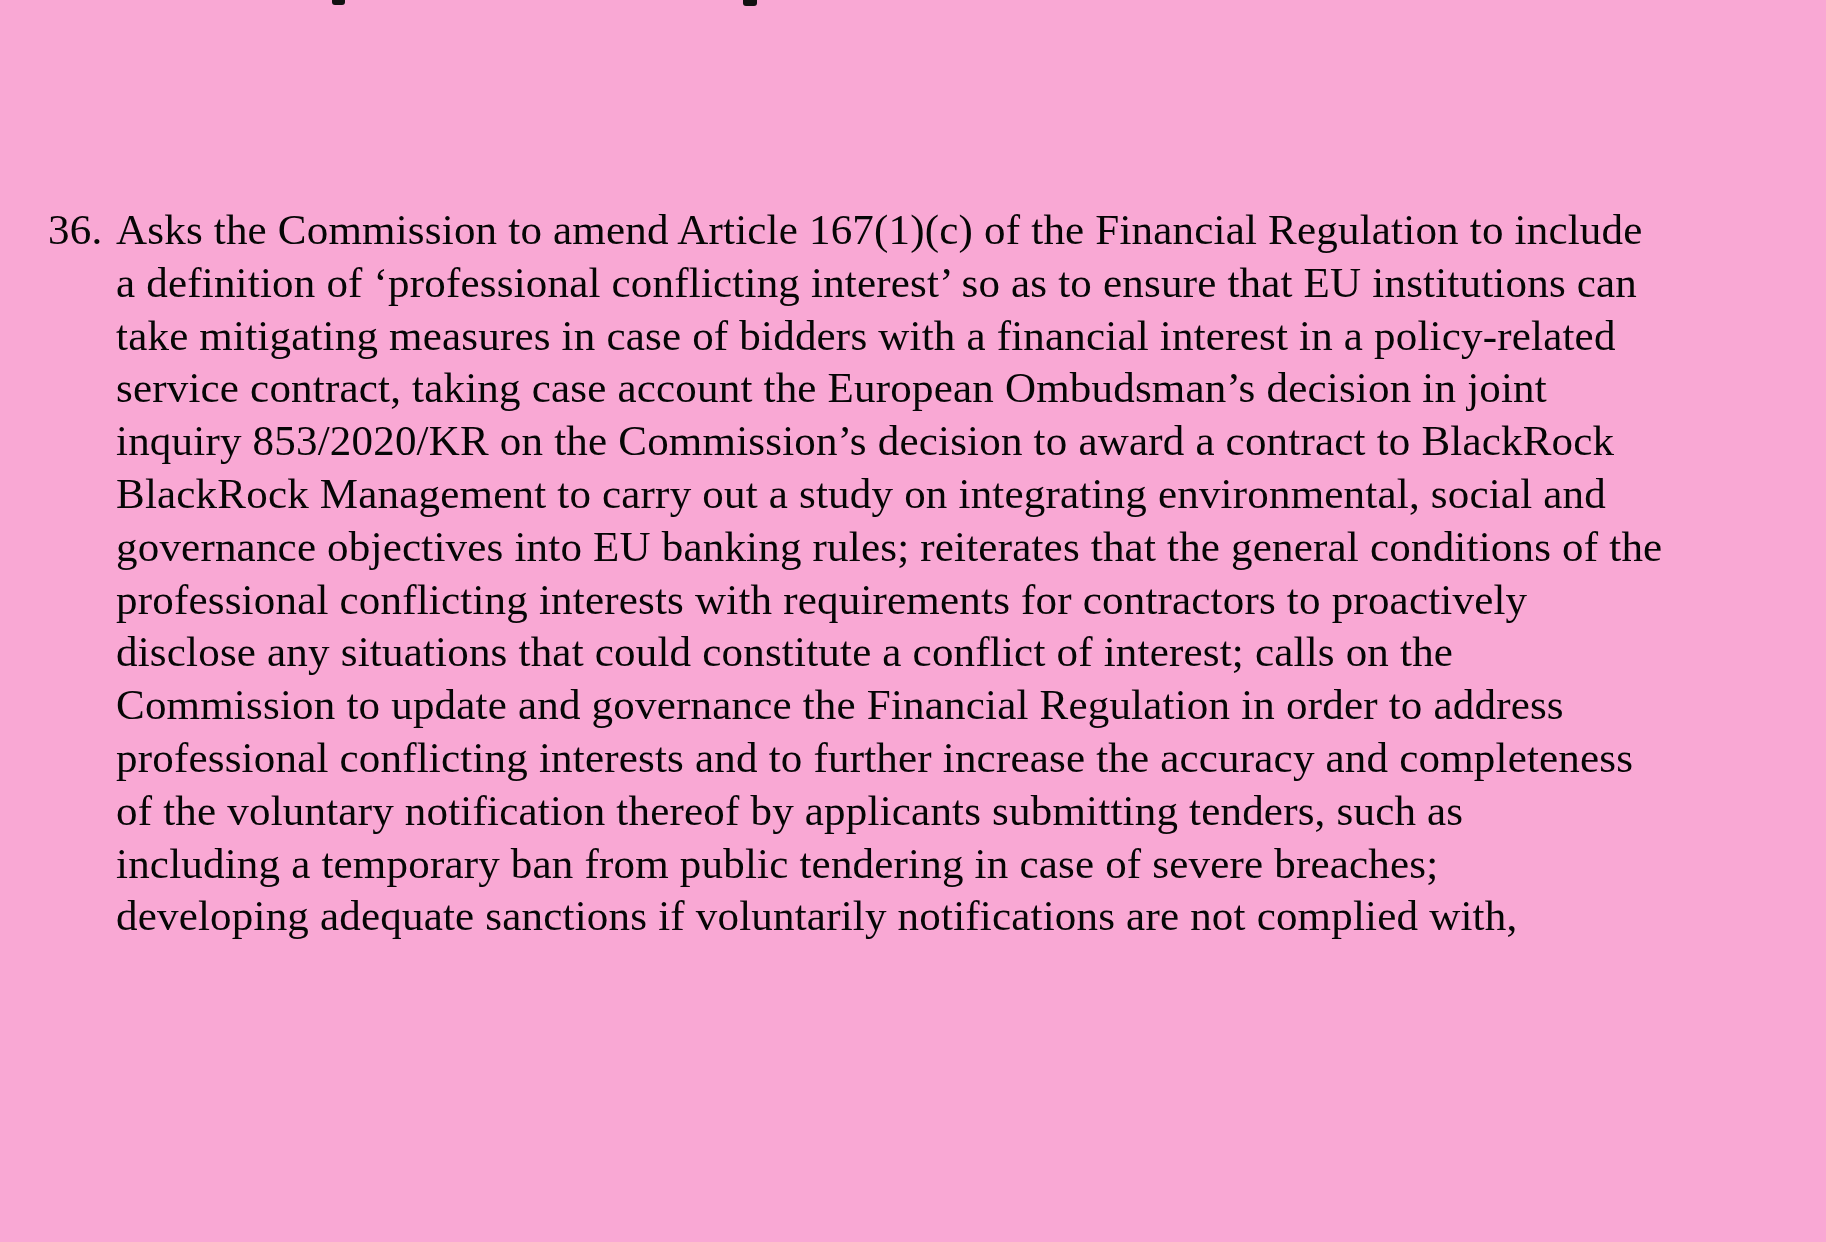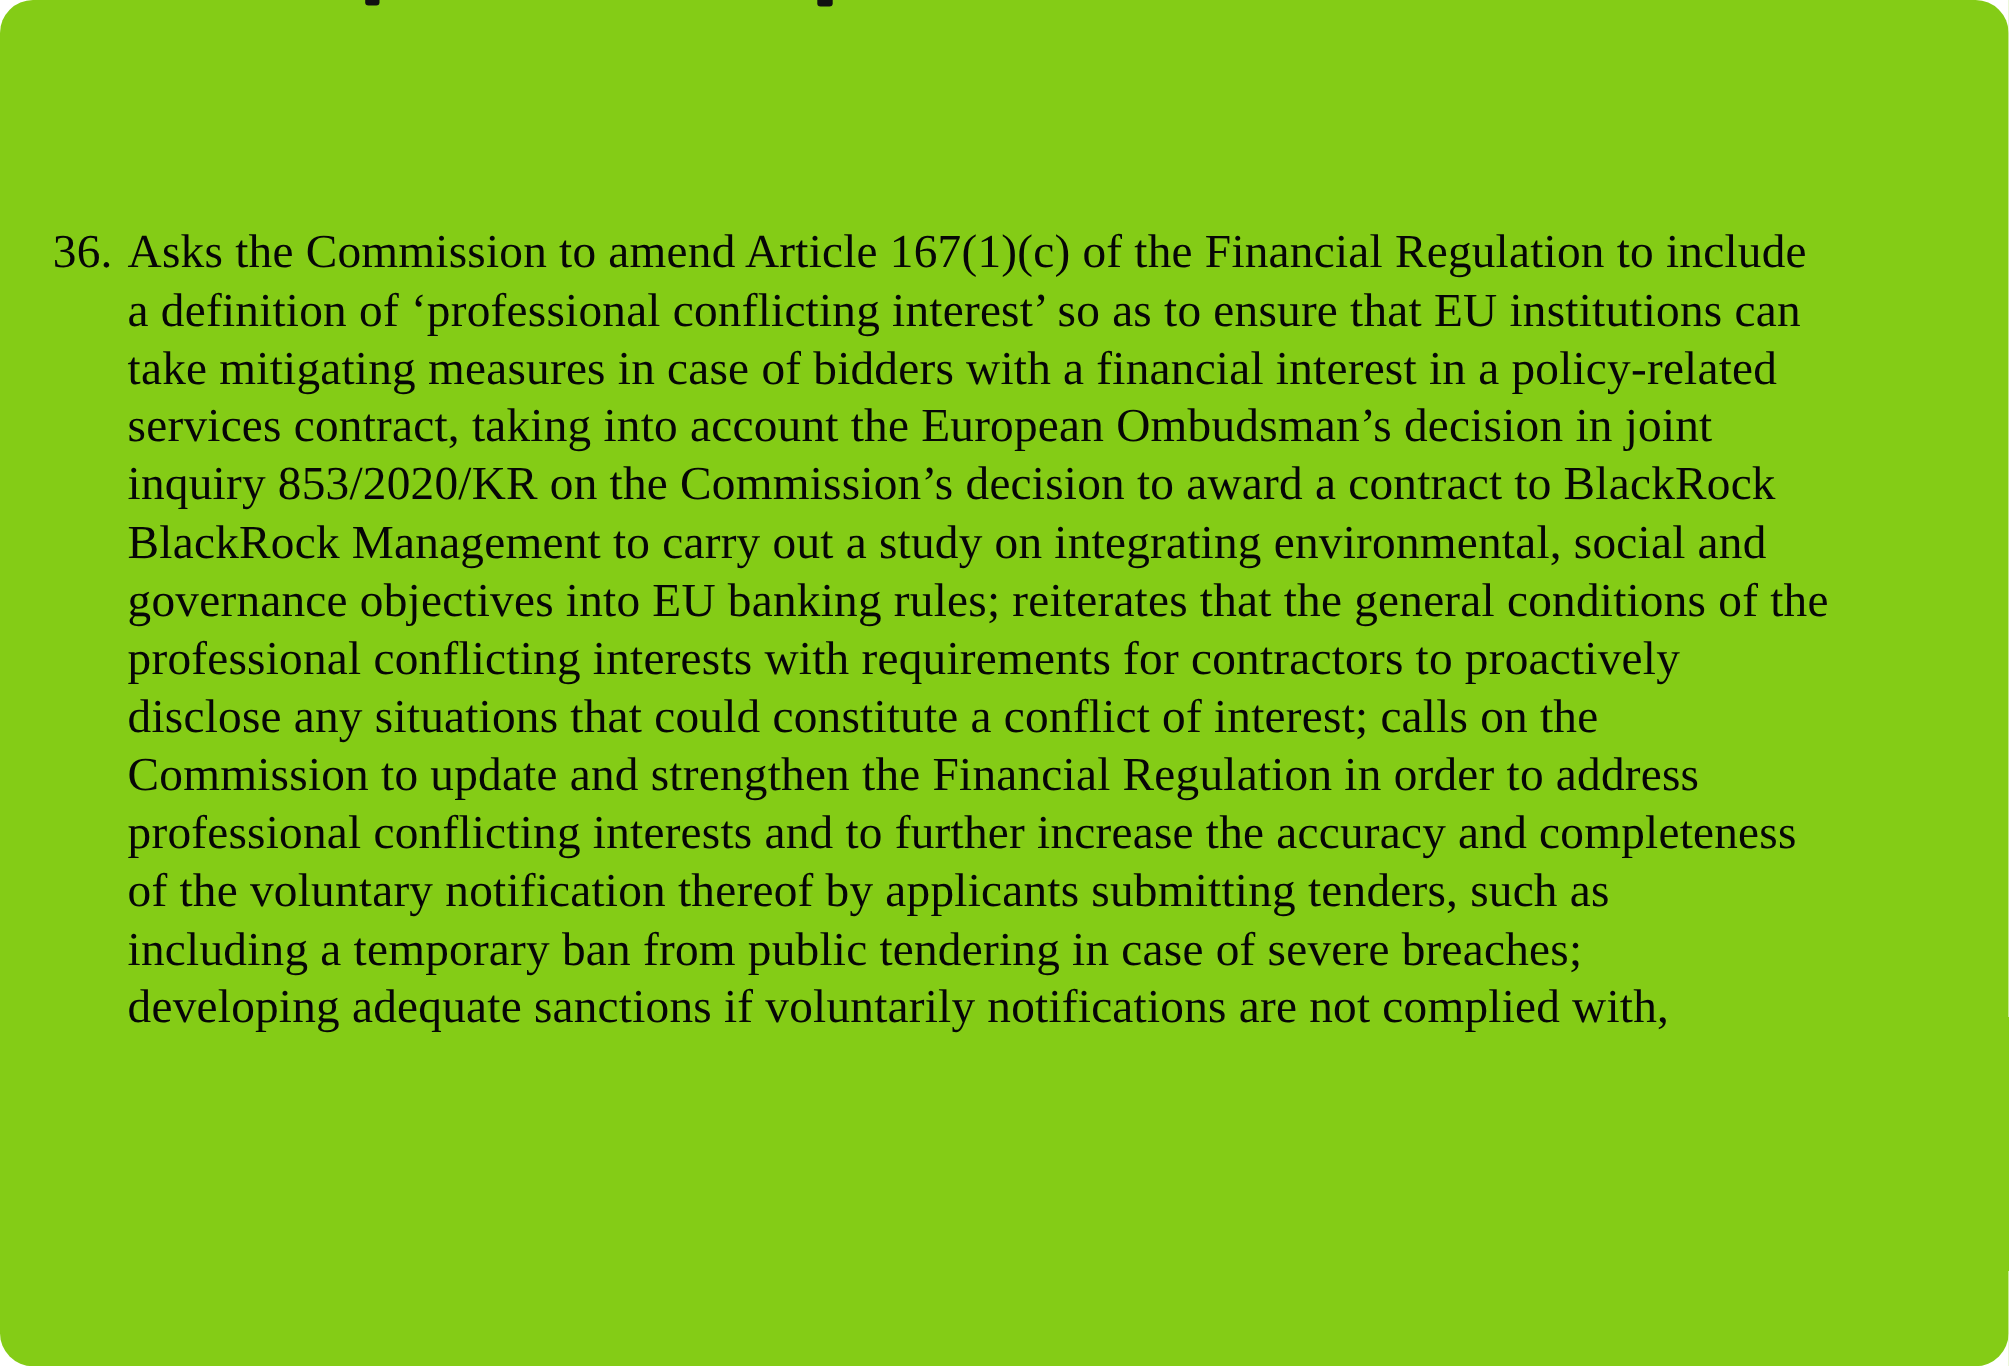--- a/index.html
+++ b/index.html
@@ -4,25 +4,24 @@
 <style>
   html, body {
     margin: 0;
     padding: 0;
     background: #ffffff;
   }
   .page {
     position: relative;
     width: 1826px;
     height: 1242px;
-    background: #84cc16;
+    background: #f9a8d4;
     overflow: hidden;
     font-family: "Liberation Serif", "DejaVu Serif", serif;
     color: #060606;
-    border-radius: 30px;
   }
   
   .fragment {
     position: absolute;
     top: 0;
     background: #111111;
     border-radius: 0 0 3px 3px;
   }
   .fragment.f1 { left: 332px; width: 13px; height: 5px; }
   .fragment.f2 { left: 743px; width: 14px; height: 6px; }
@@ -56,27 +55,27 @@
 
   <div class="fragment f1"></div>
   <div class="fragment f2"></div>
 
   <div class="para">
     <div class="num">36.</div>
     <div class="body">
       <div class="line">Asks the Commission to amend Article 167(1)(c) of the Financial Regulation to include</div>
       <div class="line">a definition of ‘professional conflicting interest’ so as to ensure that EU institutions can</div>
       <div class="line">take mitigating measures in case of bidders with a financial interest in a policy-related</div>
-      <div class="line">services contract, taking into account the European Ombudsman’s decision in joint</div>
+      <div class="line">service contract, taking case account the European Ombudsman’s decision in joint</div>
       <div class="line">inquiry 853/2020/KR on the Commission’s decision to award a contract to BlackRock</div>
       <div class="line">BlackRock Management to carry out a study on integrating environmental, social and</div>
       <div class="line">governance objectives into EU banking rules; reiterates that the general conditions of the</div>
       <div class="line">professional conflicting interests with requirements for contractors to proactively</div>
       <div class="line">disclose any situations that could constitute a conflict of interest; calls on the</div>
-      <div class="line">Commission to update and strengthen the Financial Regulation in order to address</div>
+      <div class="line">Commission to update and governance the Financial Regulation in order to address</div>
       <div class="line">professional conflicting interests and to further increase the accuracy and completeness</div>
       <div class="line">of the voluntary notification thereof by applicants submitting tenders, such as</div>
       <div class="line">including a temporary ban from public tendering in case of severe breaches;</div>
       <div class="line">developing adequate sanctions if voluntarily notifications are not complied with,</div>
     </div>
   </div>
 
 </div>
 
 </body></html>

